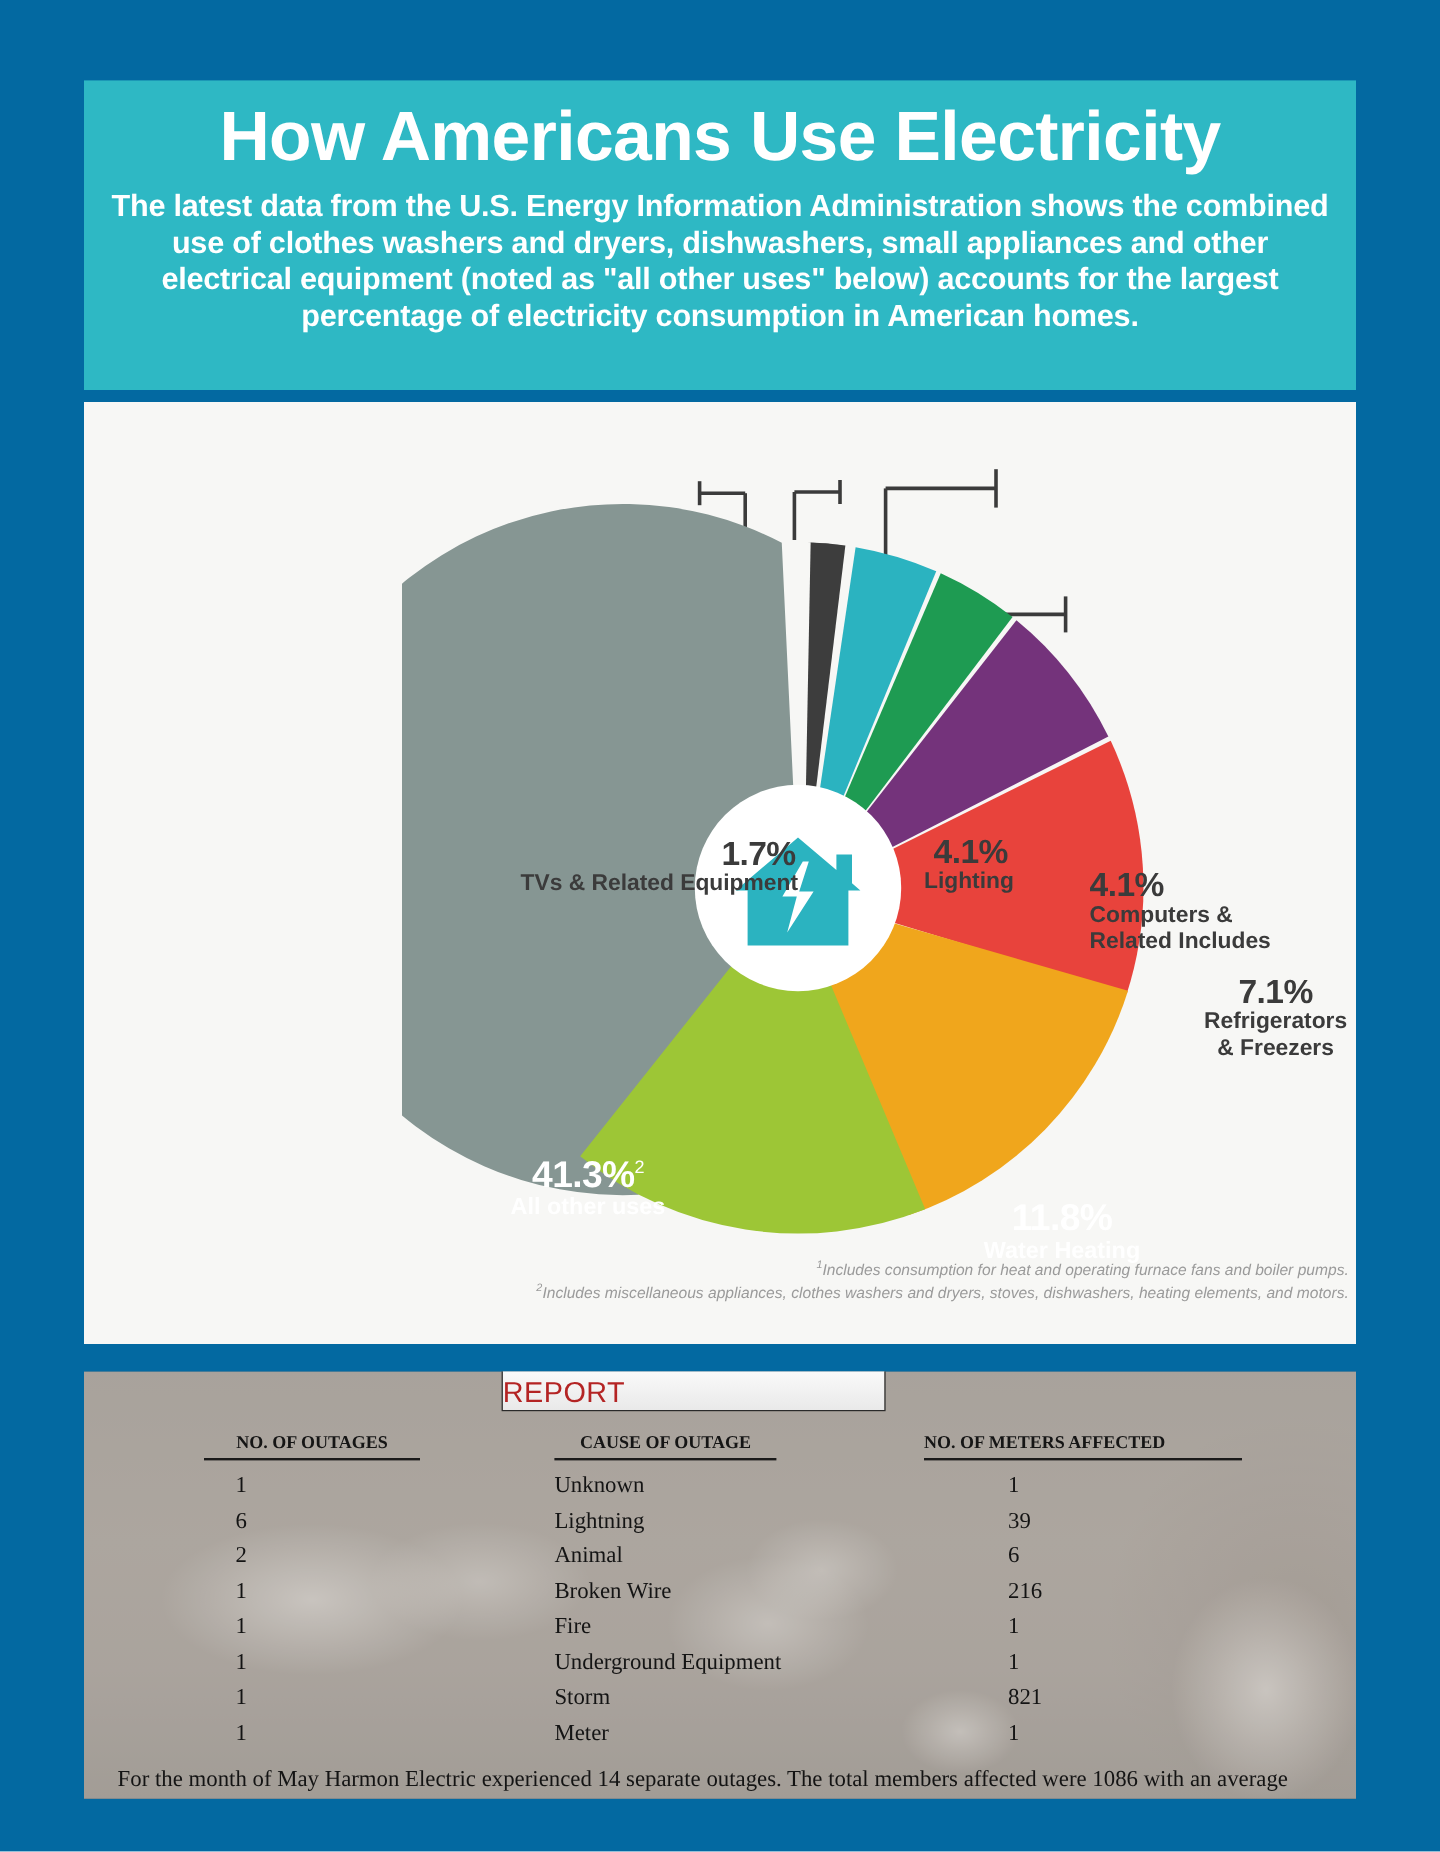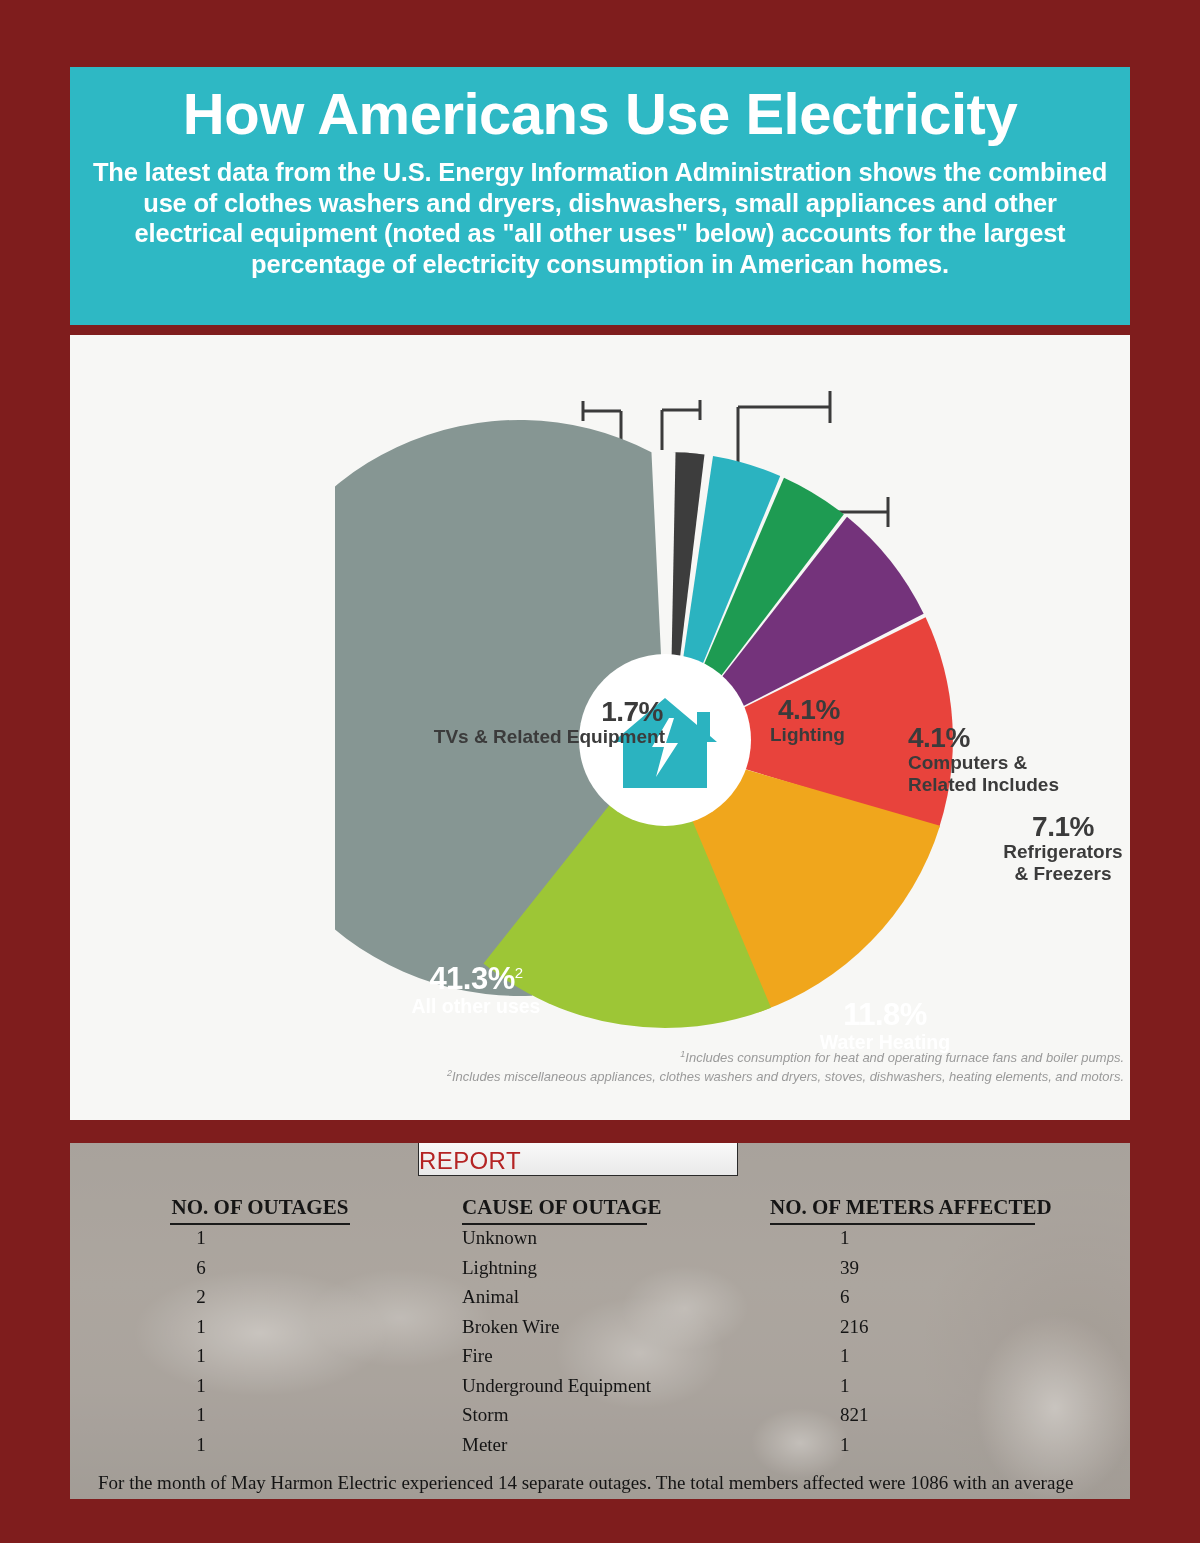--- a/index.html
+++ b/index.html
@@ -2,21 +2,21 @@
 <html><head>
 <meta charset="utf-8">
 <style>
   * { box-sizing: border-box; margin: 0; padding: 0; }
   html, body {
     width: 1200px; height: 1543px;
     background: #ffffff;
     font-family: "Liberation Sans", sans-serif;
     overflow: hidden;
   }
-  .page { position: relative; width: 1200px; height: 1543px; background:#7f1d1d; }
+  .page { position: relative; width: 1200px; height: 1543px; background:#0369a1; }
 
   
   .banner {
     position: absolute; left: 70px; top: 67px;
     width: 1060px; height: 258px;
     background: #2eb8c4;
     padding: 18px 22px 10px 22px;
     text-align: center;
   }
   .banner-title {
@@ -54,21 +54,21 @@
     position: absolute;
     color: #ffffff;
     text-align: center;
     line-height: 1.08;
     pointer-events: none;
   }
   .slice-lbl .pct { font-size: 31px; font-weight: bold; letter-spacing: -0.5px; display:block; }
   .slice-lbl .pct sup { font-size: 15px; font-weight: normal; vertical-align: super; }
   .slice-lbl .nm  { font-size: 19.5px; font-weight: bold; display:block; margin-top: 1px;}
 
-  #lbl-other   { left: 271px; top: 627px; width: 270px; }
+  #lbl-other   { left: 285px; top: 627px; width: 270px; }
   #lbl-water   { left: 700px; top: 663px; width: 230px; }
   #lbl-spaceh  { left: 680px; top: 805px; width: 250px; }
   #lbl-spacec  { left: 490px; top: 895px; width: 250px; }
 
   
   .callout { position: absolute; color: #3b3b3b; }
   .callout .pct { font-size: 28px; font-weight: bold; letter-spacing:-0.5px; display:block; line-height:1.05; }
   .callout .nm  { font-size: 19px; font-weight: bold; line-height:1.12; display:block; }
 
   #co-tv   { left: 305px; top: 362px; width: 290px; text-align: right; }
@@ -120,21 +120,21 @@
     color: #b42424;
     font-size: 24px;
     font-family: "Liberation Sans", sans-serif;
     letter-spacing: .4px;
   }
 
   .outage-table { position: absolute; left: 0; top: 0; width: 1060px; }
   .col-head {
     position: absolute;
     font-family: "Liberation Serif", serif;
-    font-weight: bold; font-size: 21px; color: #151515;
+    font-weight: bold; font-size: 15px; color: #151515;
     border-bottom: 2px solid #1a1a1a;
     padding-bottom: 3px;
     white-space: nowrap;
   }
   #h-outages { left: 100px;  top: 52px; width: 180px; text-align:center;}
   #h-cause   { left: 392px;  top: 52px; width: 185px; text-align: center; }
   #h-meters  { left: 700px;  top: 52px; width: 265px; }
 
   .rows { position: absolute; left: 0; top: 84px; width: 1060px; }
   .row {

